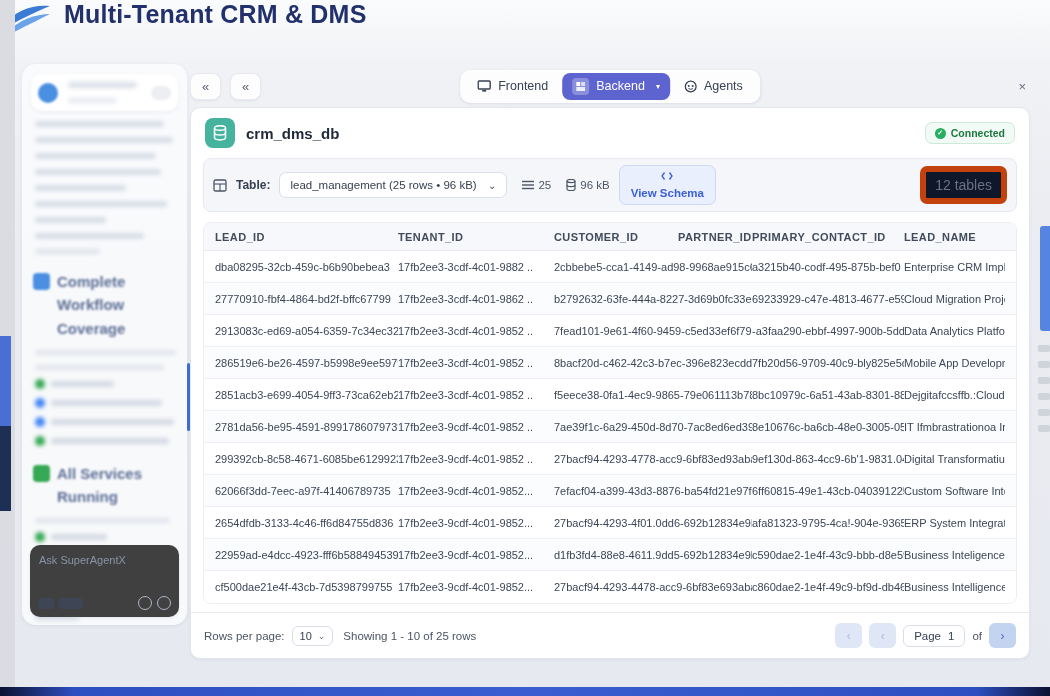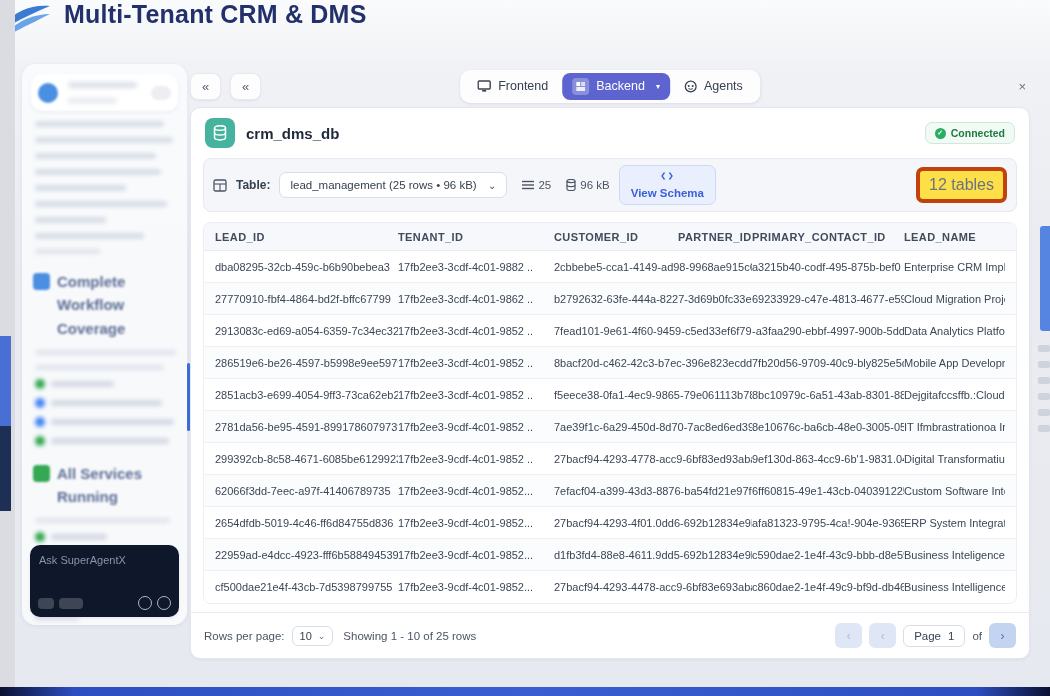--- a/index.html
+++ b/index.html
@@ -52,21 +52,21 @@
   }
   .side-heading .hicon { width:17px; height:17px; border-radius:4px; flex:0 0 auto; margin-top:3px; }
   .hicon.blue  { background:#4b8fe2; }
   .hicon.green { background:#34a853; }
   .bullet-row { display:flex; align-items:center; gap:6px; margin:9px 4px 0; filter:blur(2px); }
   .bullet-row .dot { width:10px; height:10px; border-radius:50%; flex:0 0 auto; }
   .dot.green { background:#34a853; } .dot.blue { background:#4285f4; }
   .bullet-row .bl { flex:1; height:6px; background:#c2cad8; border-radius:3px; opacity:.65; }
   .ask-card {
     position:absolute; left:8px; right:8px; bottom:8px; height:72px;
-    background:#0f172a; border-radius:10px; padding:9px 9px 7px;
+    background:#404040; border-radius:10px; padding:9px 9px 7px;
     box-shadow:0 1px 3px rgba(40,60,120,.10); filter:blur(.7px);
   }
   .ask-card .ask-text { font-size:11px; color:#8a94a8; }
   .ask-icons { position:absolute; left:8px; right:8px; bottom:7px; display:flex; align-items:center; gap:5px; }
   .ask-icons .pill { width:16px; height:11px; background:#3e4656; border-radius:4px; }
   .ask-icons .pill.w { width:24px; }
   .ask-icons .spacer { flex:1; }
   .ask-icons .ring { width:14px; height:14px; border:1.5px solid #aeb6c6; border-radius:50%; }
   .side-scroll { position:absolute; left:187px; top:363px; width:3px; height:68px; background:#3b6fd6; border-radius:2px; }
   
@@ -113,22 +113,22 @@
     background:#fff; border:1px solid #d9dee9; border-radius:7px; padding:6px 10px;
     width:228px; display:flex; align-items:center; font-size:11.5px; color:#374151; cursor:pointer;
   }
   .dropdown .chev { margin-left:auto; color:#4b5563; font-size:10px; }
   .stats { display:flex; align-items:center; gap:4px; color:#4b5563; font-size:11.5px; margin-left:6px; }
   .schema-btn {
     display:flex; align-items:center; gap:6px; background:#e9effc; border:1px solid #ccd9f6;
     border-radius:7px; padding:5px 11px; color:#3b5fd9; font-size:11.5px; font-weight:600; cursor:pointer;flex-direction:column;
   }
   .tables-badge {
-    margin-left:auto; background:#fde047; border:4px solid #c2410c; border-radius:7px;
-    padding:5px 9px; font-size:16px; color:#6b7280;
+    margin-left:auto; background:#0f172a; border:6px solid #c2410c; border-radius:7px;
+    padding:5px 9px; font-size:14px; color:#6b7280;
   }
   
   .table-wrap { margin:10px 12px 0; border:1px solid #eceef2; border-radius:8px; overflow:hidden; }
   .thead {
     display:grid; grid-template-columns:183px 156px 124px 74px 152px 1fr;
     background:#f7f8fb; border-bottom:1px solid #e8eaef; padding:0 11px; height:28px; align-items:center;
     font-size:11px; font-weight:700; color:#414b5c; letter-spacing:.4px;
   }
   .trow {
     display:grid; grid-template-columns:183px 156px 198px 152px 1fr;
@@ -422,21 +422,21 @@
 
       <div class="trow">
         <div class="tcell">62066f3dd-7eec-a97f-41406789735</div>
         <div class="tcell">17fb2ee3-9cdf-4c01-9852...</div>
         <div class="tcell">7efacf04-a399-43d3-8876-ba54fd21e97f</div>
         <div class="tcell">6ff60815-49e1-43cb-04039122533</div>
         <div class="tcell">Custom Software Integra...</div>
       </div>
 
       <div class="trow">
-        <div class="tcell">2654dfdb-5019-4c46-ff6d84755d836</div>
+        <div class="tcell">2654dfdb-3133-4c46-ff6d84755d836</div>
         <div class="tcell">17fb2ee3-9cdf-4c01-9852...</div>
         <div class="tcell">27bacf94-4293-4f01.0dd6-692b12834e9b</div>
         <div class="tcell">afa81323-9795-4ca!-904e-9365d</div>
         <div class="tcell">ERP System Integration</div>
       </div>
 
       <div class="trow">
         <div class="tcell">22959ad-e4dcc-4923-fff6b588494539</div>
         <div class="tcell">17fb2ee3-9cdf-4c01-9852...</div>
         <div class="tcell">d1fb3fd4-88e8-4611.9dd5-692b12834e9b</div>

